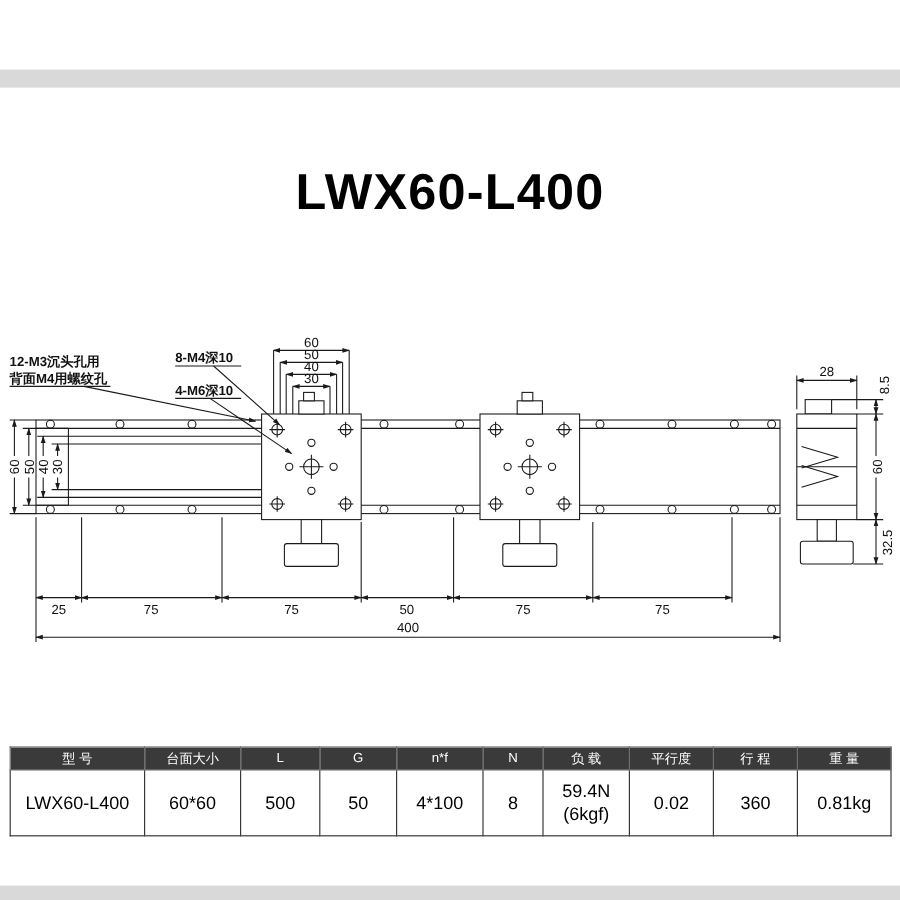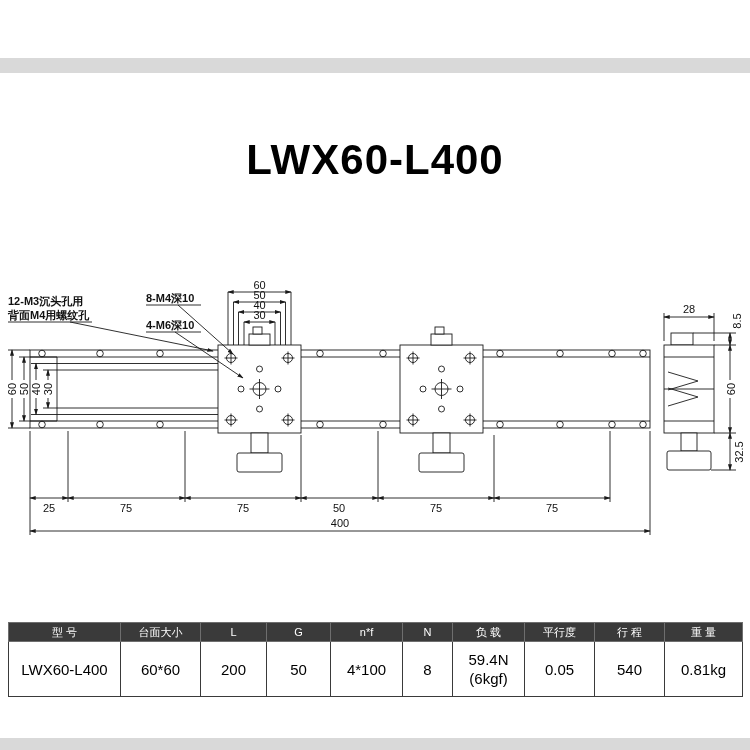--- a/index.html
+++ b/index.html
@@ -214,26 +214,26 @@
       <th>负 载</th>
       <th>平行度</th>
       <th>行 程</th>
       <th>重 量</th>
     </tr>
   </thead>
   <tbody>
     <tr>
       <td>LWX60-L400</td>
       <td>60*60</td>
-      <td>200</td>
+      <td>500</td>
       <td>50</td>
       <td>4*100</td>
       <td>8</td>
       <td>
         <div>59.4N</div>
         <div>(6kgf)</div>
       </td>
-      <td>0.05</td>
-      <td>540</td>
+      <td>0.02</td>
+      <td>360</td>
       <td>0.81kg</td>
     </tr>
   </tbody>
 </table>
 
 </body></html>

